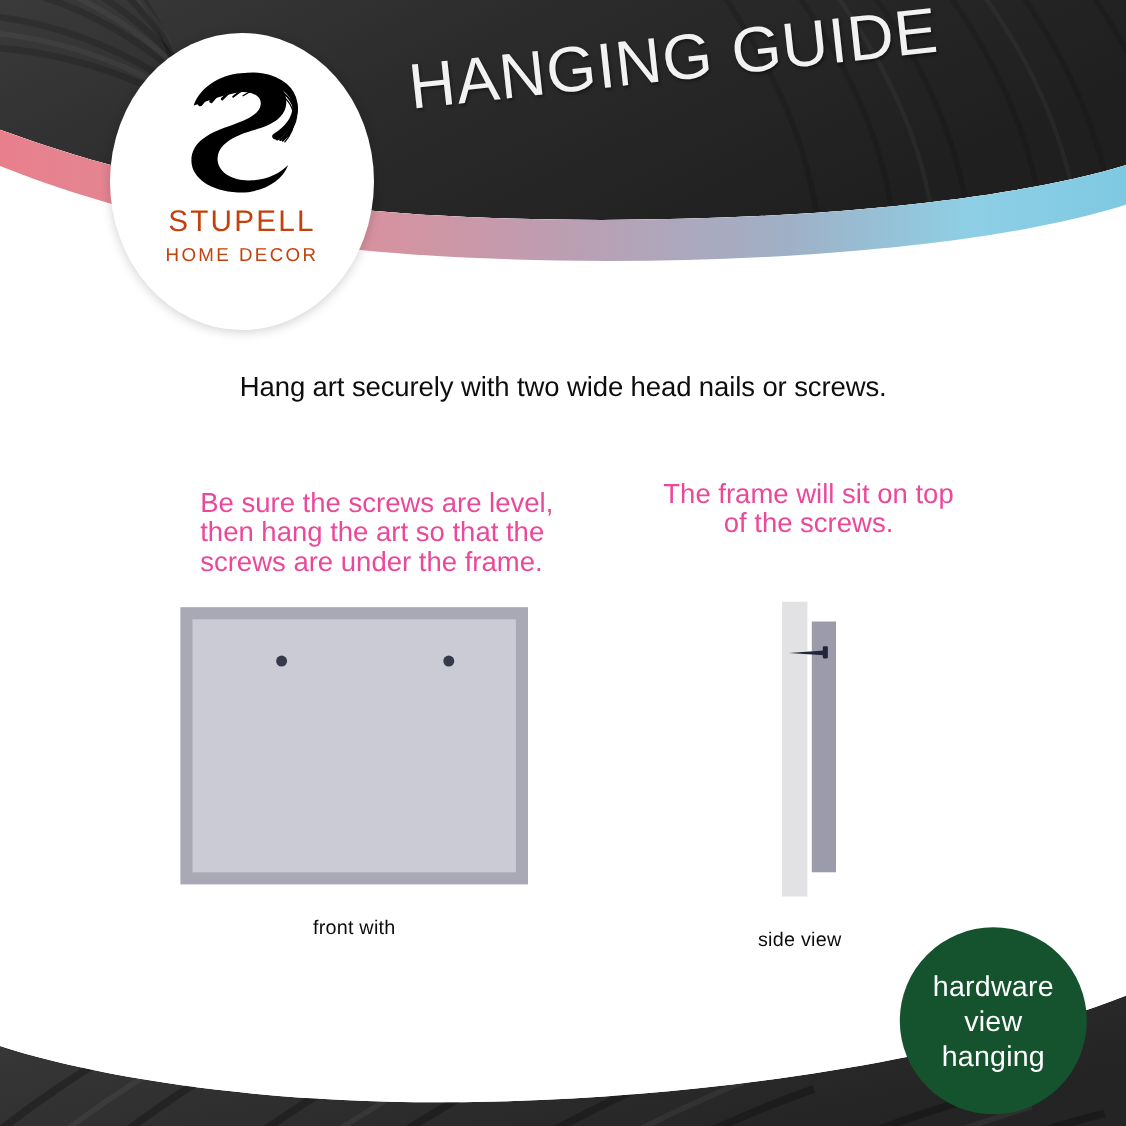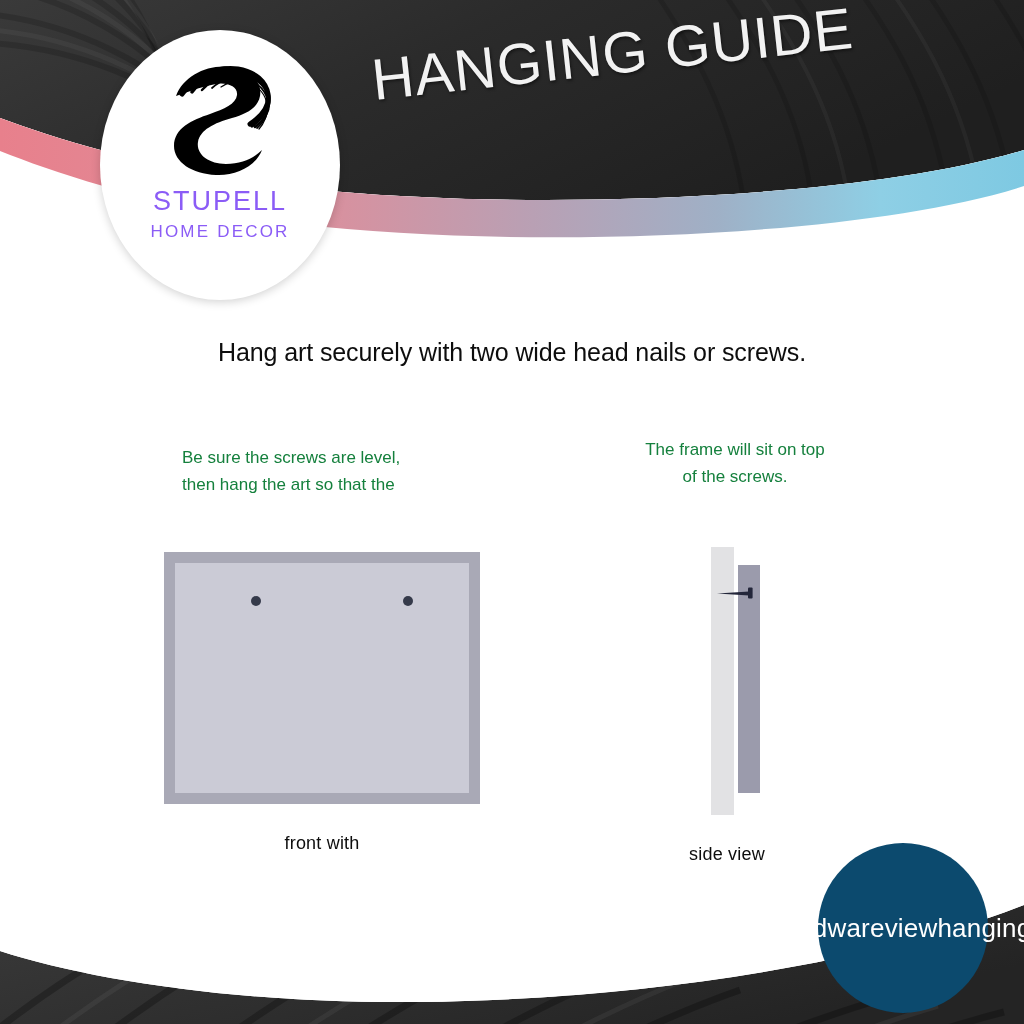--- a/index.html
+++ b/index.html
@@ -45,21 +45,21 @@
     align-items: center;
     justify-content: flex-start;
     z-index: 6;
   }
   #logo-mark {
     margin-top: 24px;
     width: 124px;
     height: 128px;
   }
   .logo-word {
-    color: #8b5cf6;
+    color: #c2410c;
     letter-spacing: 2.0px;
     text-align: center;
     line-height: 1;
   }
   #logo-name {
     font-size: 27px;
     margin-top: 6px;
     font-weight: 400;
   }
   #logo-tagline {
@@ -110,23 +110,23 @@
 
   
   .diagram-col {
     position: absolute;
     z-index: 4;
   }
   #front-col { left: 140px; top: 444px; width: 370px; }
   #side-col  { left: 590px; top: 436px; width: 290px; }
 
   .caption {
-    font-size: 17px;
+    font-size: 25px;
     line-height: 27px;
-    color: #15803d;
+    color: #ec4899;
     text-align: center;
     font-weight: 400;
   }
   #front-col .caption { text-align: left; padding-left: 42px; }
 
   .view-label {
     font-size: 18px;
     color: #0d0d0d;
     text-align: center;
     font-weight: 400;
@@ -205,23 +205,23 @@
   }
 
   
   #hardware-badge {
     position: absolute;
     left: 818px;
     top: 843px;
     width: 170px;
     height: 170px;
     border-radius: 50%;
-    background: #0c4a6e;
+    background: #14532d;
     display: flex;
-    flex-direction: row;
+    flex-direction: column;
     align-items: center;
     justify-content: center;
     z-index: 7;
   }
   #hardware-badge .badge-line {
     color: #ffffff;
     font-size: 26px;
     line-height: 32px;
     text-align: center;
     font-weight: 400;
@@ -348,20 +348,21 @@
 
   <div id="header-title">HANGING GUIDE</div>
 
 
   <div id="lead-instruction">Hang art securely with two wide head nails or screws.</div>
 
   <div id="front-col" class="diagram-col">
     <div class="caption">
       <div>Be sure the screws are level,</div>
       <div>then hang the art so that the</div>
+      <div>screws are under the frame.</div>
     </div>
   </div>
 
   <div id="side-col" class="diagram-col">
     <div class="caption">
       <div>The frame will sit on top</div>
       <div>of the screws.</div>
     </div>
   </div>
 

